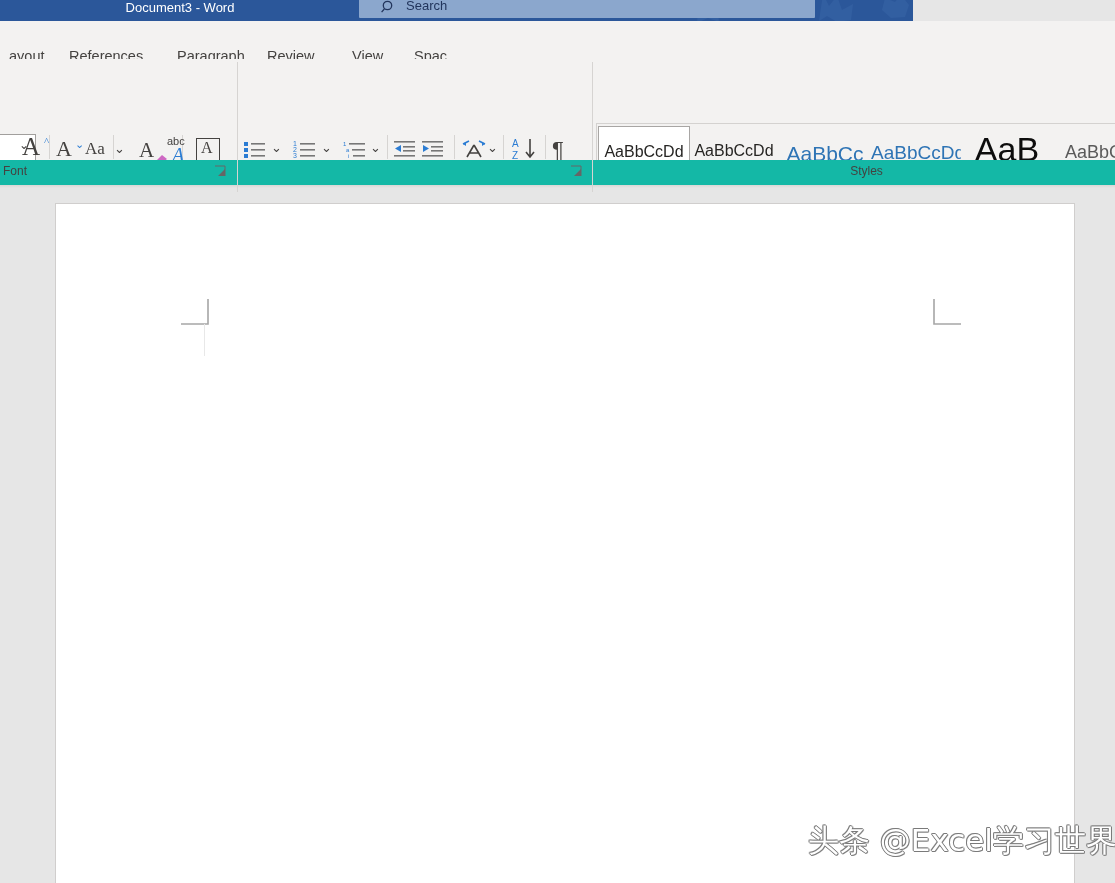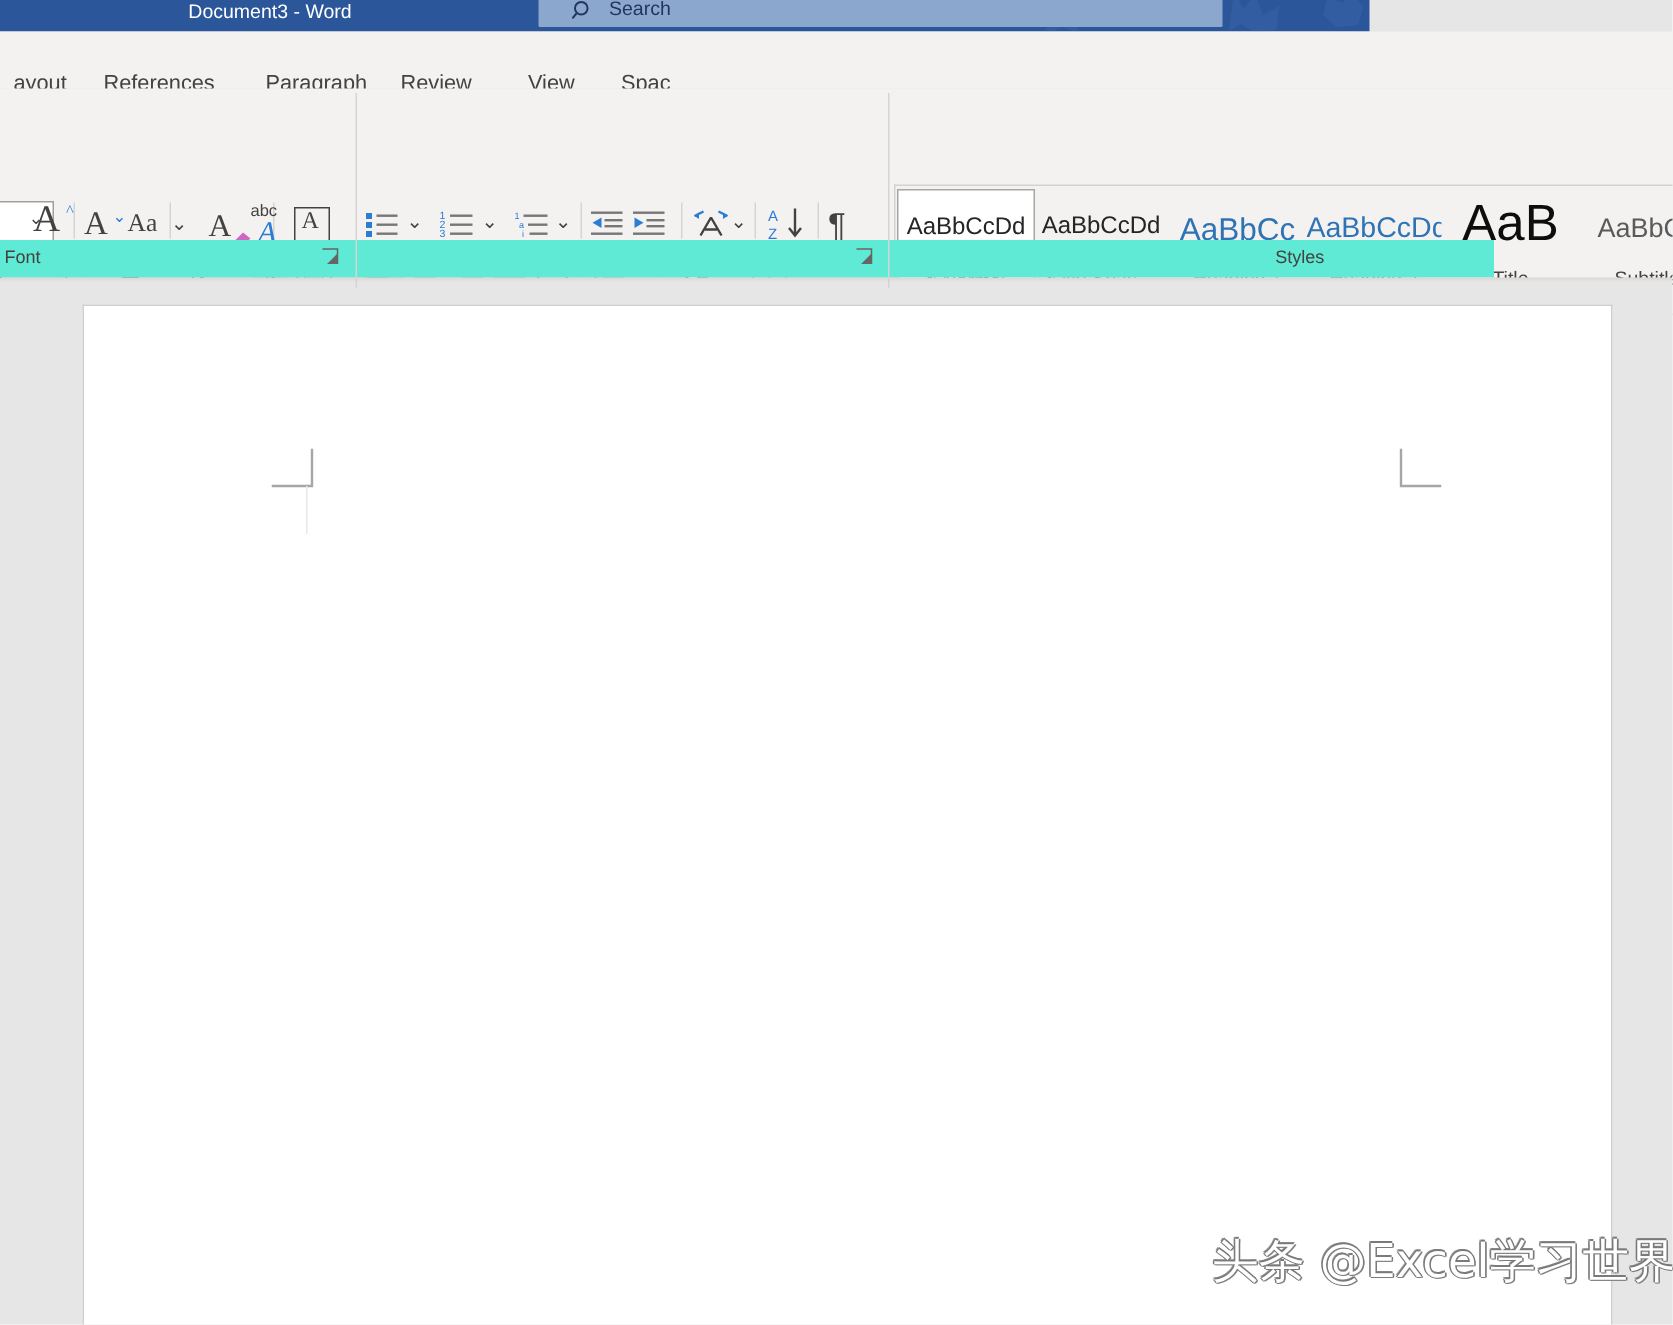--- a/index.html
+++ b/index.html
@@ -36,22 +36,22 @@
   .tab{
     position:absolute;top:0;height:38px;line-height:38px;font-size:14.5px;
     color:#444240;white-space:nowrap;padding:0 9px;margin-top:16px;
   }
   
   .ribbon{
     position:absolute;left:0;top:59px;width:1115px;height:101px;
     background:#f3f2f1;
   }
   .grouplabels{
-    position:absolute;left:0;top:160px;width:996px;height:25px;
-    background:#5eead4;
+    position:absolute;left:0;top:160px;width:1115px;height:25px;
+    background:#14b8a6;
   }
   .glabel{
     position:absolute;top:0;height:25px;line-height:23px;font-size:12px;
     color:#444240;text-align:center;white-space:nowrap;
   }
   .gsep{position:absolute;top:2px;width:1px;height:130px;background:#d6d4d2;}
   .launcher{position:absolute;top:5px;width:13px;height:13px;}
   .ribbon-bottom{
     position:absolute;left:0;top:185px;width:1115px;height:3px;
     background:linear-gradient(#d9d7d5,#e6e6e6);

